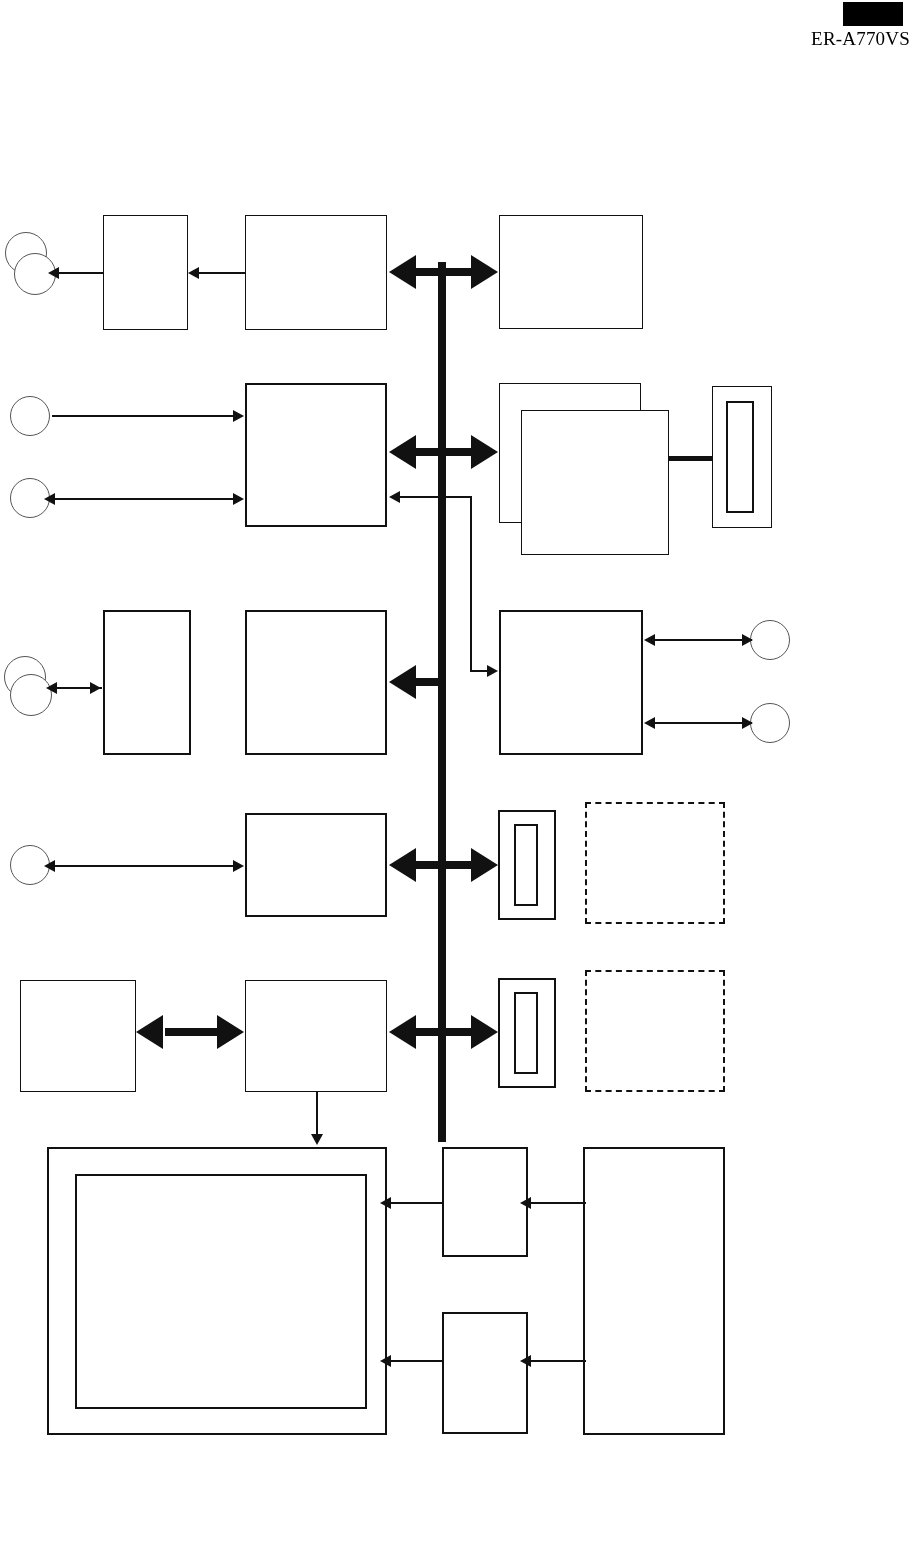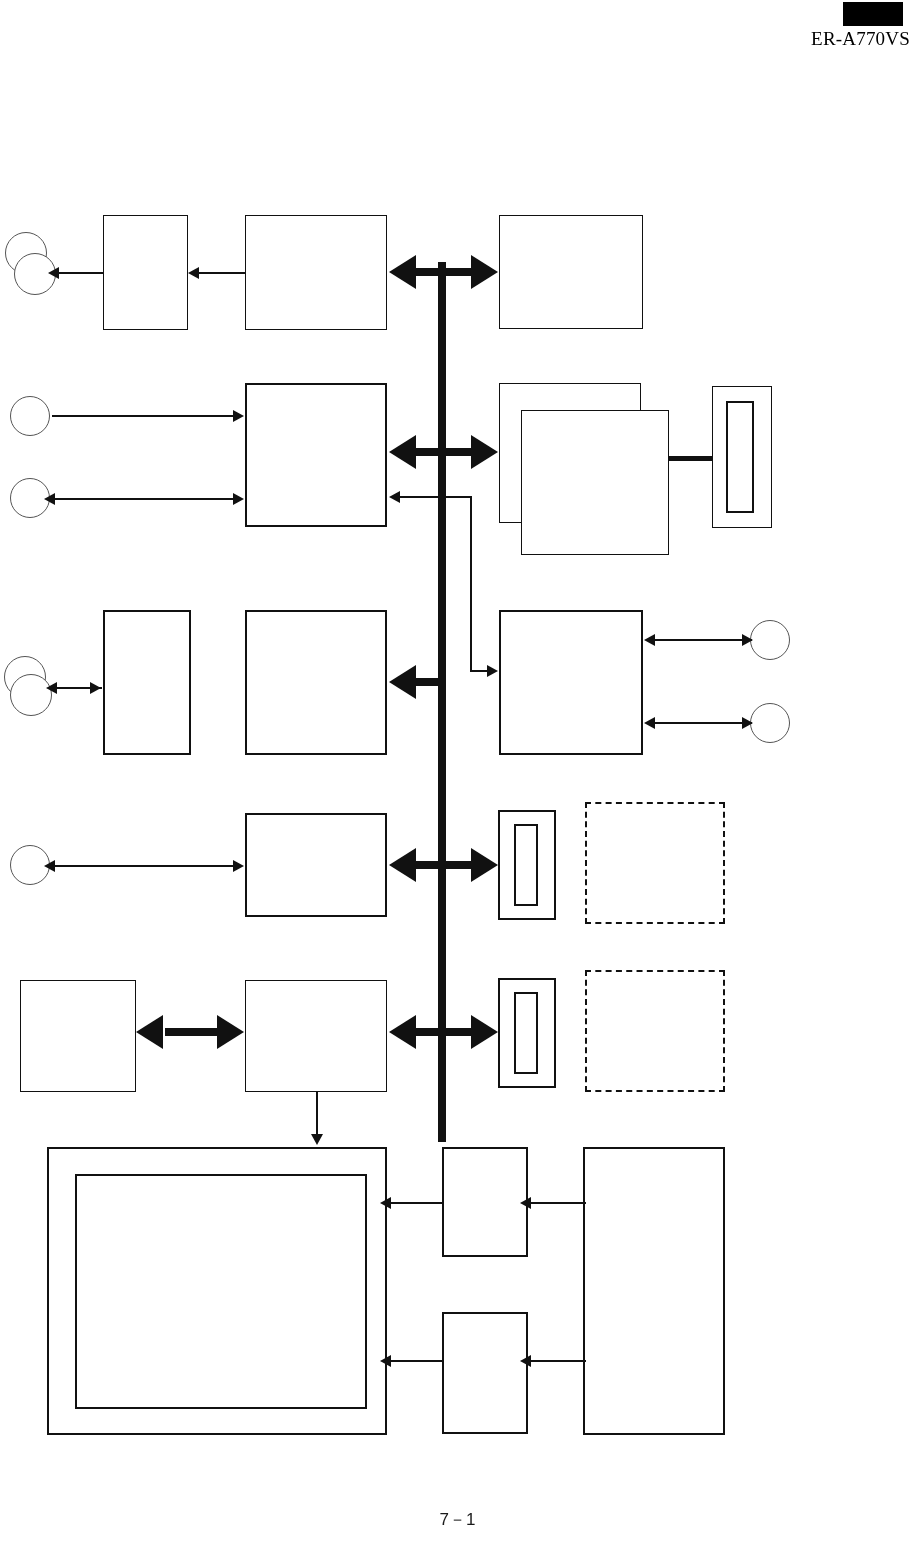--- a/index.html
+++ b/index.html
@@ -274,15 +274,14 @@
   <div class="blk" style="left:442px; top:1312px; width:86px; height:122px;"></div>
   <div class="ln h" style="left:388px; top:1360px; width:56px;"></div>
   <div class="ah left" style="left:380px; top:1355px;"></div>
 
   <div class="blk" style="left:583px; top:1147px; width:142px; height:288px;"></div>
   <div class="ln h" style="left:528px; top:1202px; width:58px;"></div>
   <div class="ah left" style="left:520px; top:1197px;"></div>
   <div class="ln h" style="left:528px; top:1360px; width:58px;"></div>
   <div class="ah left" style="left:520px; top:1355px;"></div>
 
-  <div id="footer-page">7－1</div>
 
 </div>
 
 </body></html>

